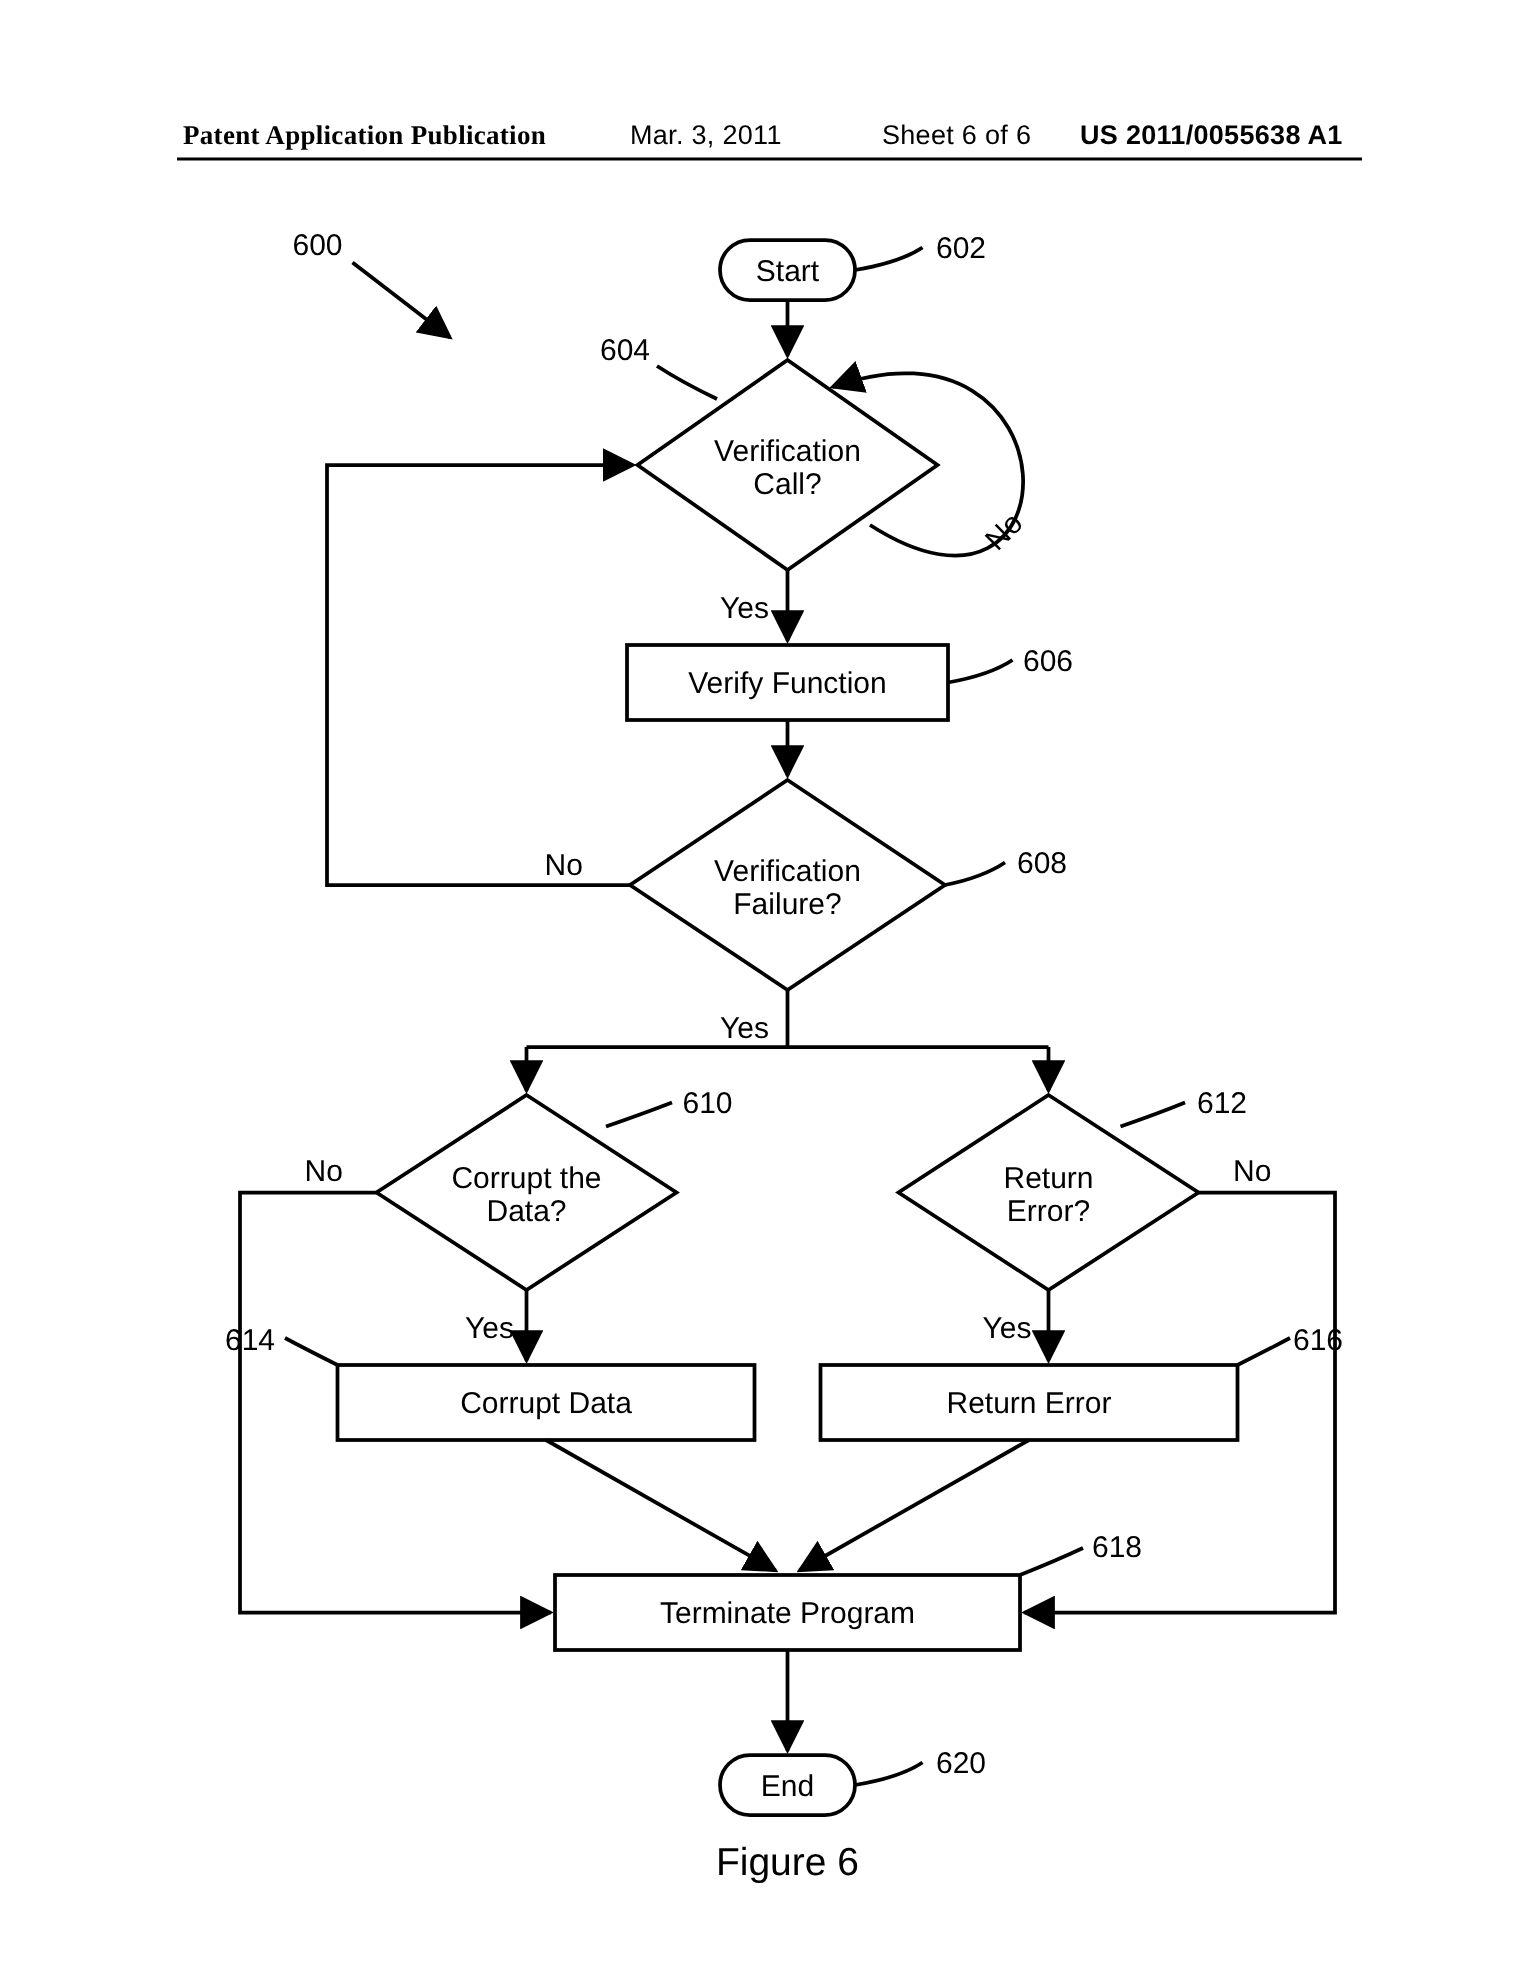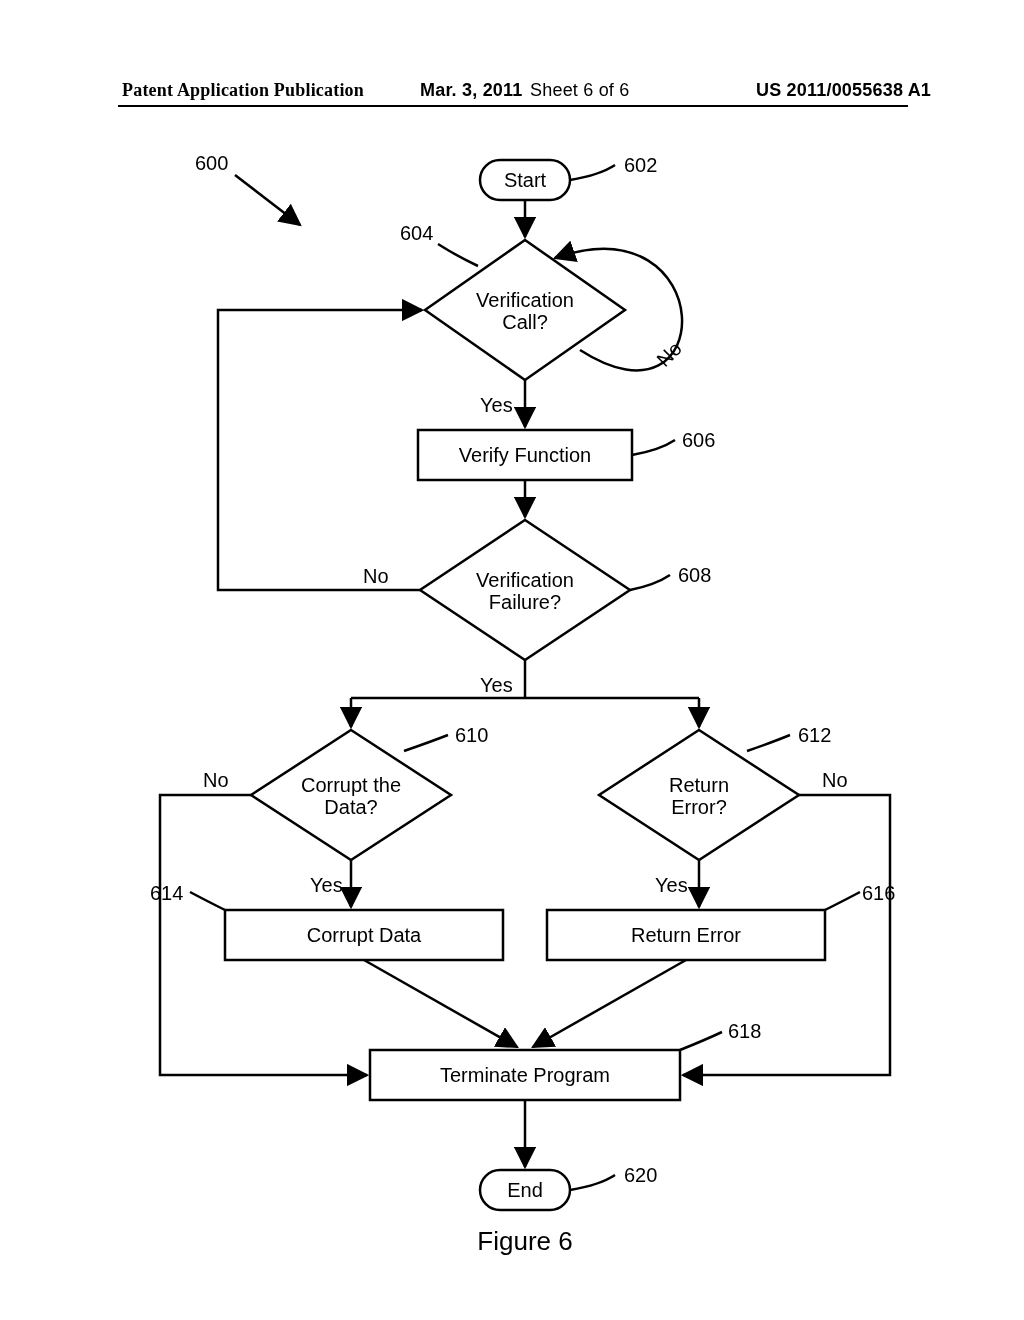--- a/index.html
+++ b/index.html
@@ -21,31 +21,30 @@
   }
   .header .left {
     position: absolute;
     left: 122px;
     font-weight: bold;
     font-family: Liberation Serif, serif;
   }
   .header .mid {
     position: absolute;
     left: 420px;
-    font-weight: bold;
+    font-weight: normal;
   }
   .header .sheet {
     position: absolute;
-    left: 530px;
+    left: 588px;
   }
   .header .right {
     position: absolute;
     left: 720px;
     font-weight: bold;
-    margin-left: 36px;
   }
   .header-line {
     position: absolute;
     top: 105px;
     left: 118px;
     width: 790px;
     height: 2px;
     background: #000;
   }
 

